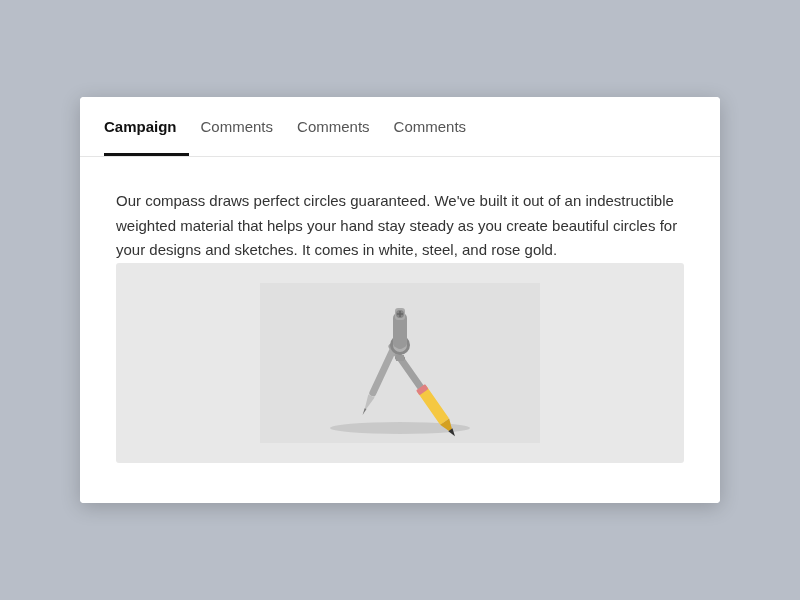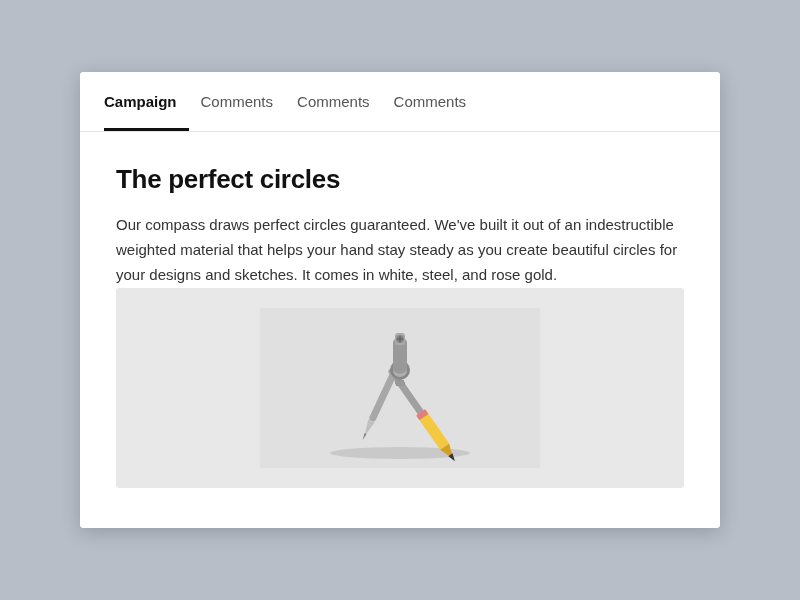--- a/index.html
+++ b/index.html
@@ -115,21 +115,20 @@
     </div>
     <div class="tab-item">
       <span>Comments</span>
     </div>
     <div class="tab-item">
       <span>Comments</span>
     </div>
   </nav>
 
   <div class="content-area">
-    <h1 class="page-title">The perfect circles</h1>
     <p class="page-description">Our compass draws perfect circles guaranteed. We've built it out of an indestructible weighted material that helps your hand stay steady as you create beautiful circles for your designs and sketches. It comes in white, steel, and rose gold.</p>
 
     <div class="product-image-container">
 
       <svg class="compass-svg" viewBox="0 0 280 160" xmlns="http://www.w3.org/2000/svg">
 
         <rect width="280" height="160" fill="#e0e0e0"></rect>
 
         <ellipse cx="140" cy="145" rx="70" ry="6" fill="rgba(0,0,0,0.1)"></ellipse>
 

